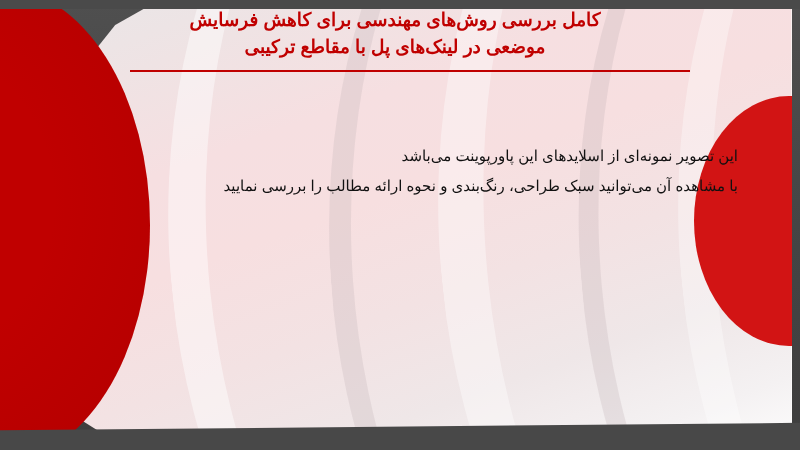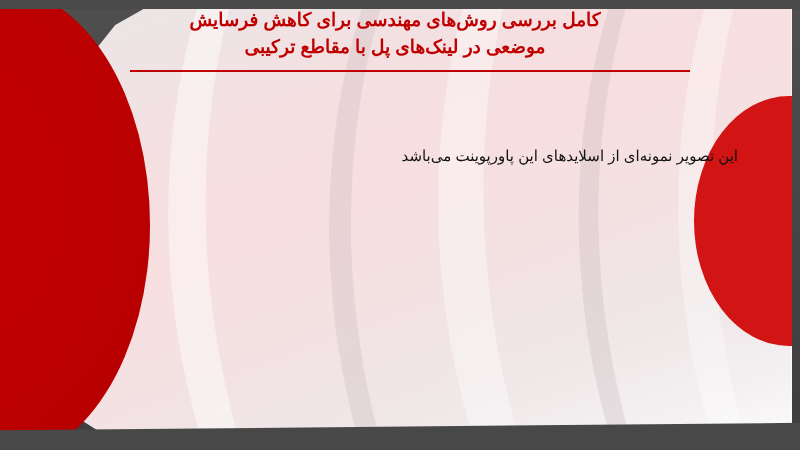--- a/index.html
+++ b/index.html
@@ -177,17 +177,18 @@
   <div class="left-ellipse-shade"></div>
 
   <div class="title-block">
     <div class="title-line">کامل بررسی روش‌های مهندسی برای کاهش فرسایش</div>
     <div class="title-line">موضعی در لینک‌های پل با مقاطع ترکیبی</div>
   </div>
   <div class="title-rule"></div>
 
   <div class="body-block">
     <div class="body-line">این تصویر نمونه‌ای از اسلایدهای این پاورپوینت می‌باشد</div>
+    <div class="body-line">با مشاهده آن می‌توانید سبک طراحی، رنگ‌بندی و نحوه ارائه مطالب را بررسی نمایید</div>
   </div>
 
   <div class="top-band"></div>
   <div class="bottom-slant"></div>
 </div>
 
 </body></html>

